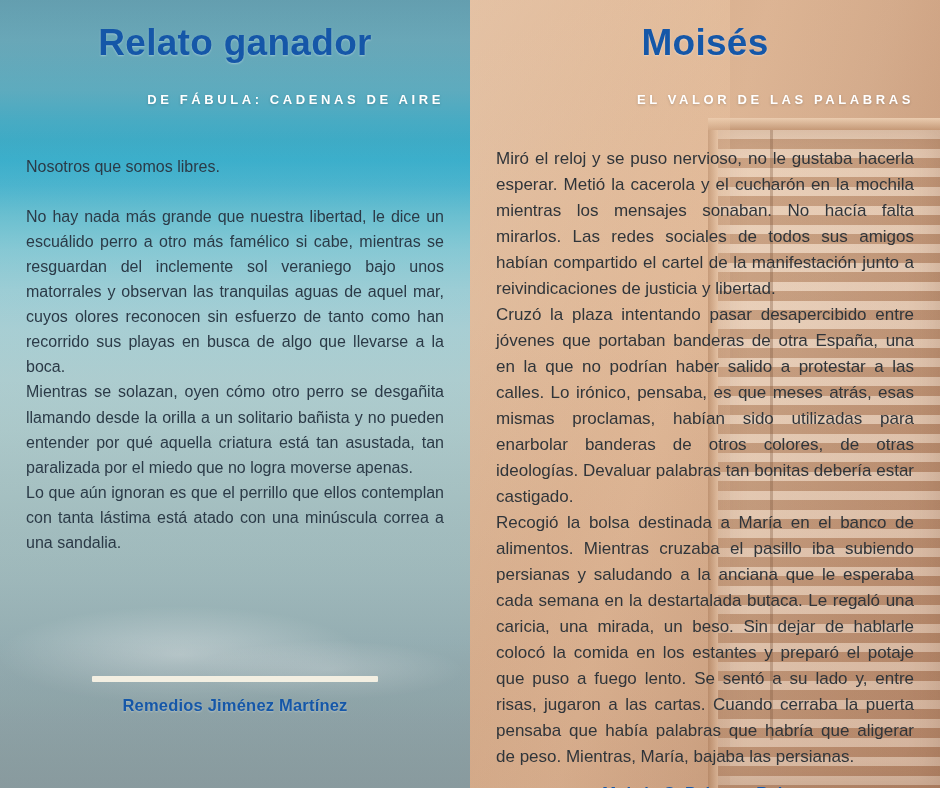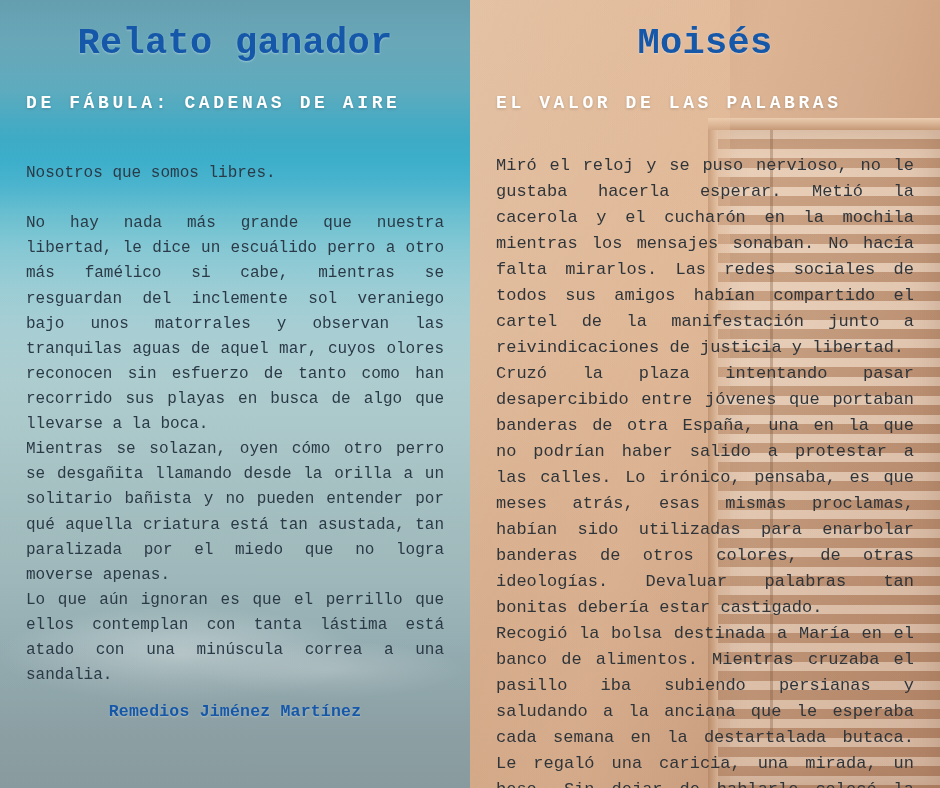--- a/index.html
+++ b/index.html
@@ -99,35 +99,35 @@
   }
   .tint-right {
     position: absolute; inset: 0;
     background: linear-gradient(180deg, rgba(205,150,110,.18) 0%, rgba(190,135,95,.10) 40%, rgba(170,115,80,.22) 100%);
   }
 
   
   .content {
     position: absolute; inset: 0;
     padding: 14px 26px 16px 26px;
-    display: flex; flex-direction: column; font-family: Liberation Mono, monospace;
+    display: flex; flex-direction: column;
   }
   .title {
     text-align: center;
     color: #1557a8;
     font-size: 37px;
     font-weight: bold;
     letter-spacing: .3px;
     margin-top: 8px;
     text-shadow: 0 1px 2px rgba(255,255,255,.35);
   }
   .subtitle {
-    text-align: left;
+    text-align: right;
     color: #ffffff;
-    font-size: 18px;
+    font-size: 13px;
     font-weight: bold;
     letter-spacing: 3.6px;
     line-height: 1.5;
     margin-top: 26px;
     text-shadow: 0 1px 3px rgba(0,0,0,.18);
   }
   .body-text {
     color: #2b3a47;
     font-size: 16px;
     line-height: 1.57;

